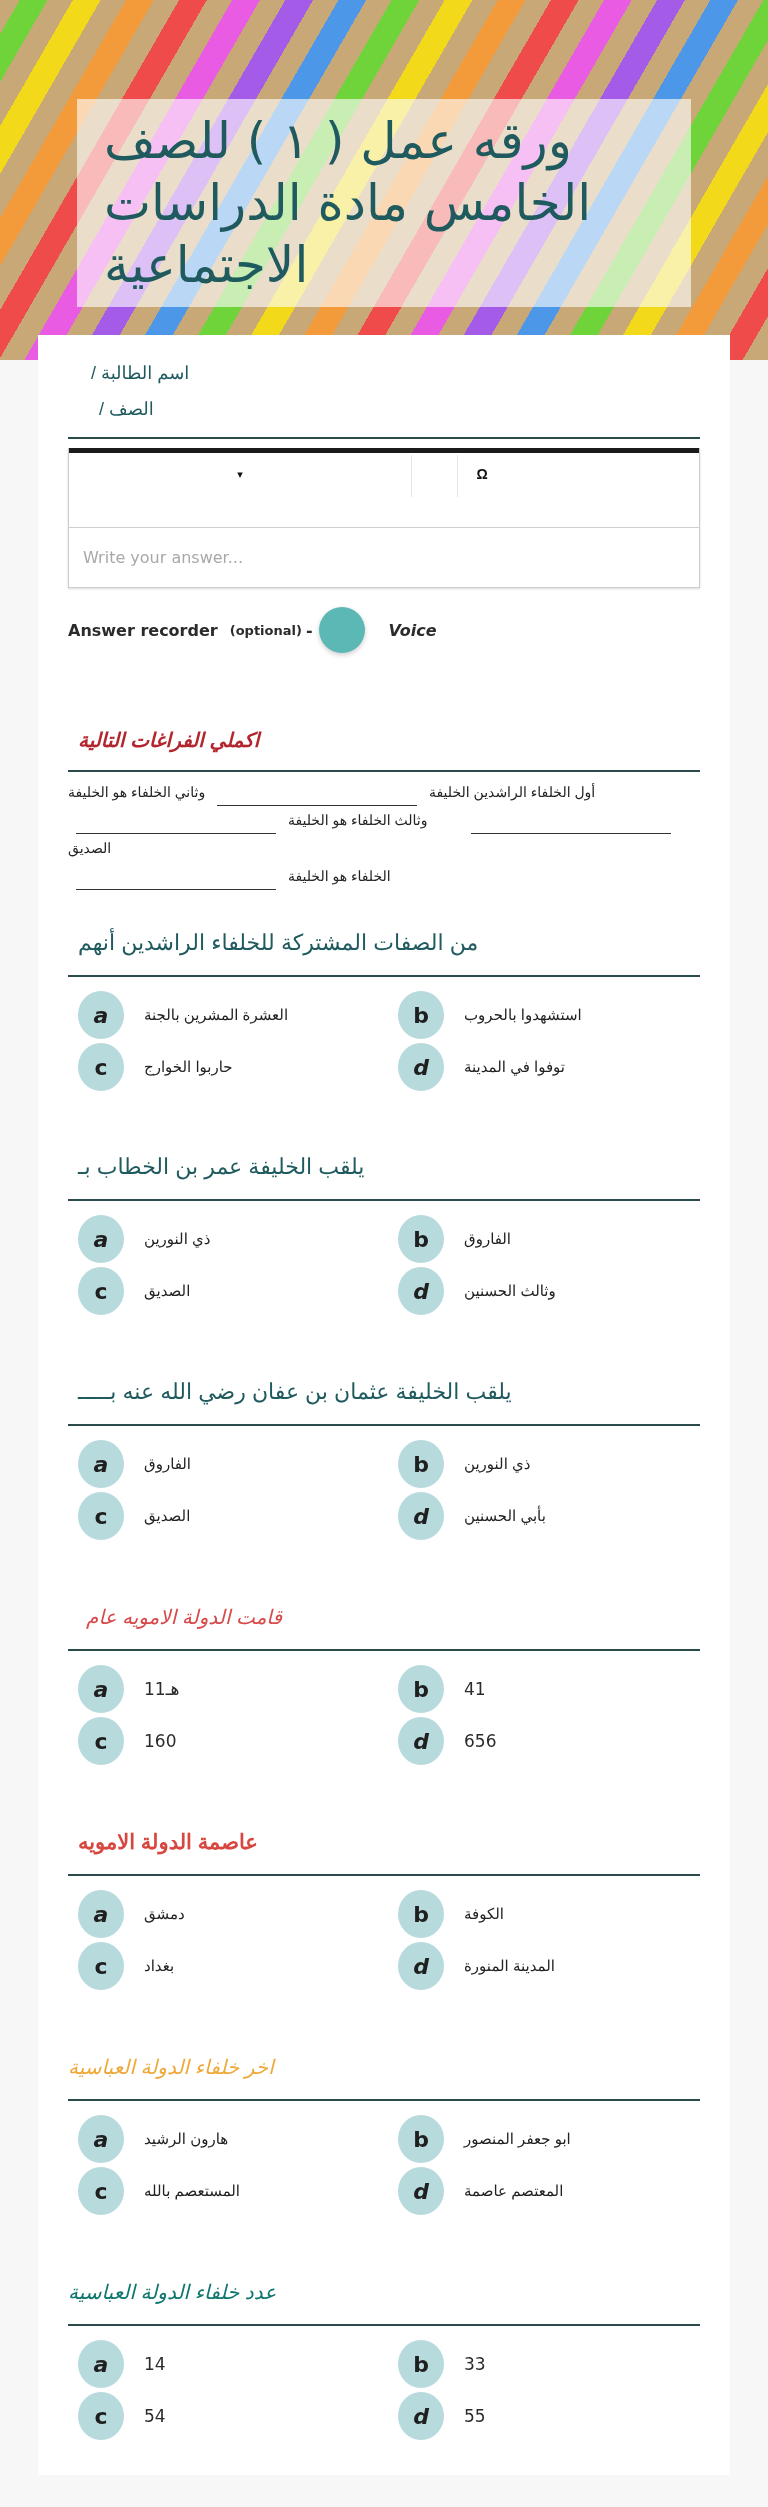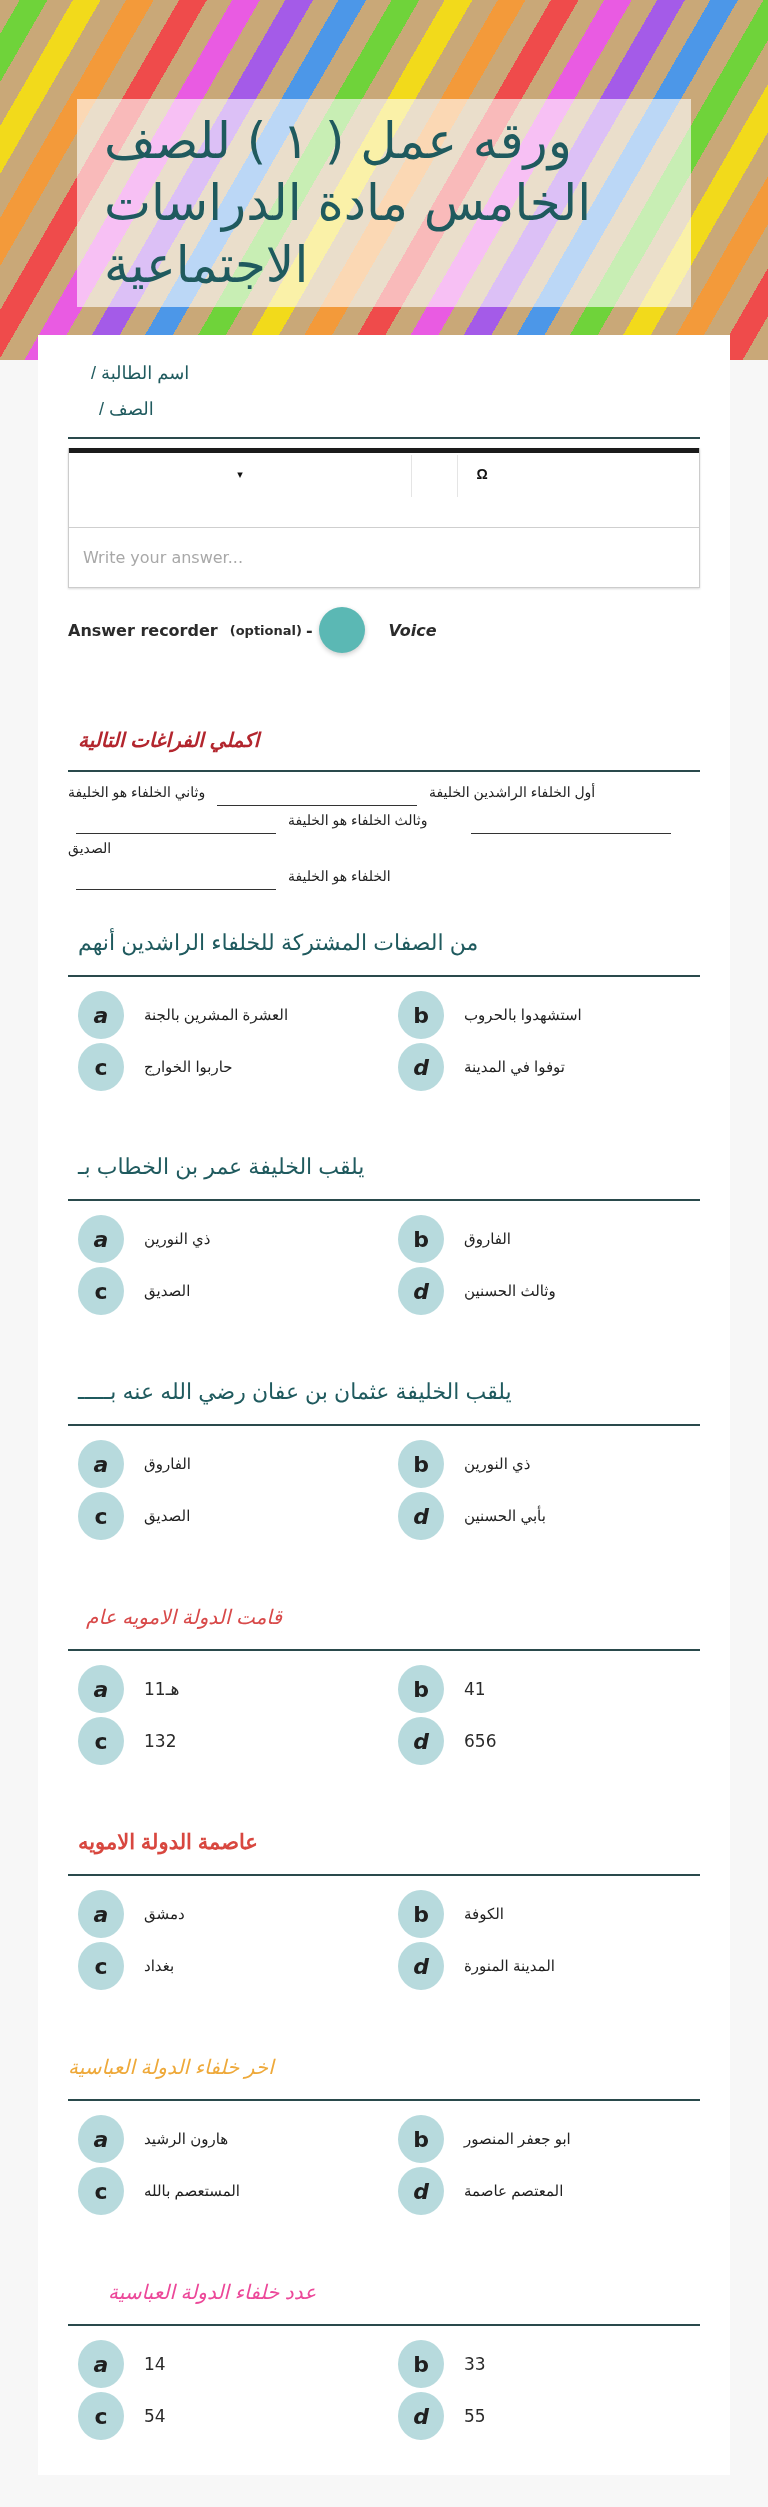--- a/index.html
+++ b/index.html
@@ -100,21 +100,21 @@
 
     .q-title {
       direction: rtl; text-align: left; font-size: 22px; height: 40px; line-height: 40px;
       padding-left: 10px;
     }
     .q-title.teal { color: #1f5a5e; }
     .q-title.red-bold { color: #b3262e; font-weight: bold; font-style: italic; font-size: 20px; }
     .q-title.red { color: #d84a4a; font-style: italic; font-size: 20px; }
     .q-title.red-strong { color: #d8473f; font-weight: bold; font-size: 21px; }
     .q-title.orange { color: #eea93a; font-style: italic; font-size: 20px; }
-    .q-title.red-light { color: #ec4899; font-style: italic; font-size: 20px; margin-left: 40px; }
+    .q-title.red-light { color: #0f766e; font-style: italic; font-size: 20px; }
 
     .fill-text {
       direction: rtl; text-align: left; font-size: 14px; color: #222;
       line-height: 28px; margin-top: 6px; width: 632px;
     }
     .blank {
       display: inline-block; width: 200px; border-bottom: 1px solid #333;
       height: 18px; vertical-align: bottom; margin: 0 8px;
     }
     .options {
@@ -269,21 +269,21 @@
       <div class="option">
           <div class="opt-letter italic">a</div>
           <span class="opt-text num">11هـ</span>
         </div>
       <div class="option">
           <div class="opt-letter">b</div>
           <span class="opt-text num">41</span>
         </div>
       <div class="option">
           <div class="opt-letter">c</div>
-          <span class="opt-text num">132</span>
+          <span class="opt-text num">160</span>
         </div>
       <div class="option">
           <div class="opt-letter italic">d</div>
           <span class="opt-text num">656</span>
         </div>
     </div>
   </div>
 
   <div class="section" style="top:1487px;">
     <div class="q-title red-strong">عاصمة الدولة الامويه</div>

